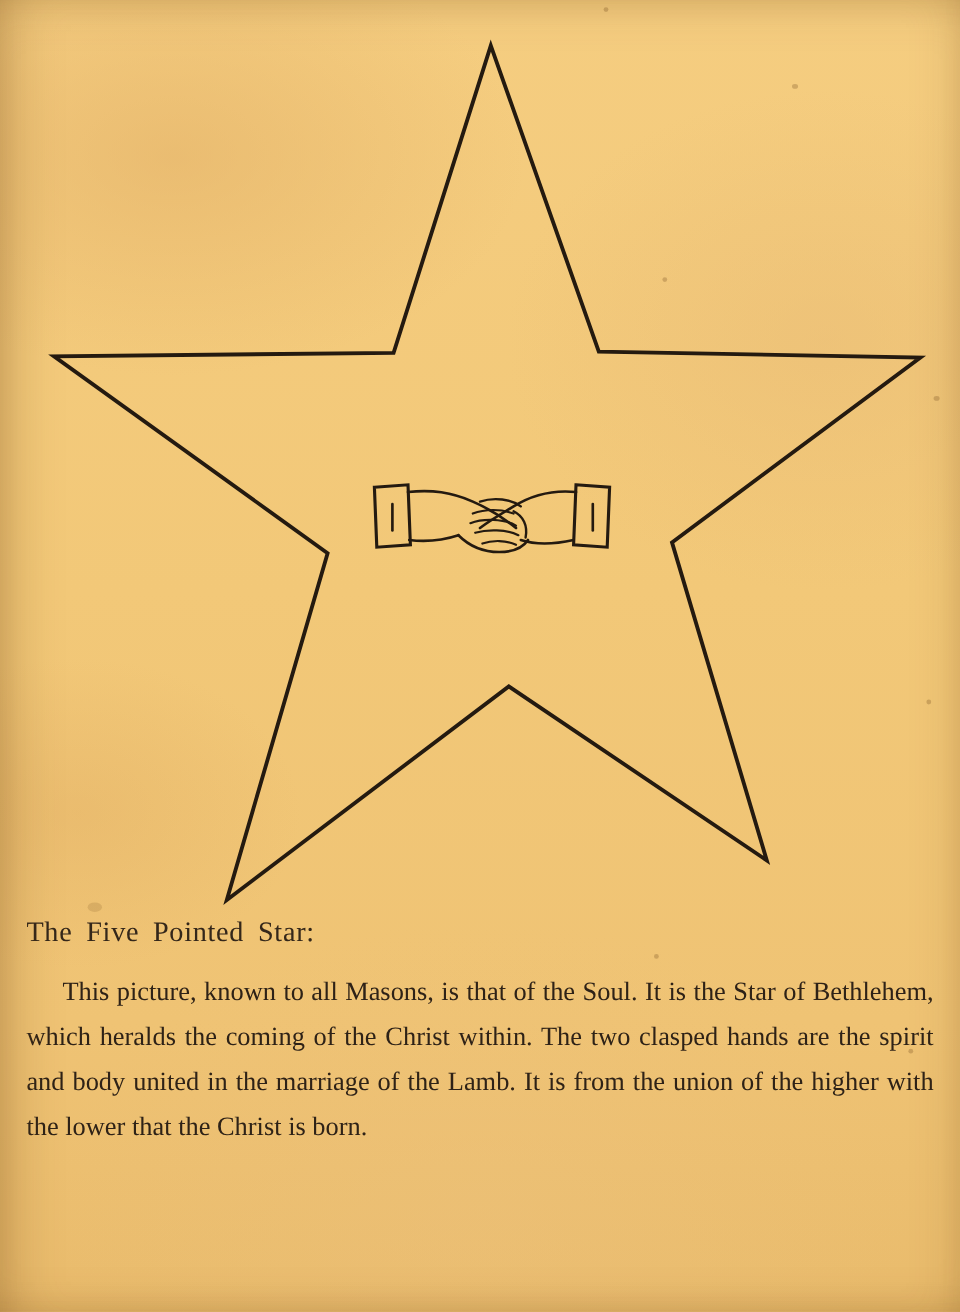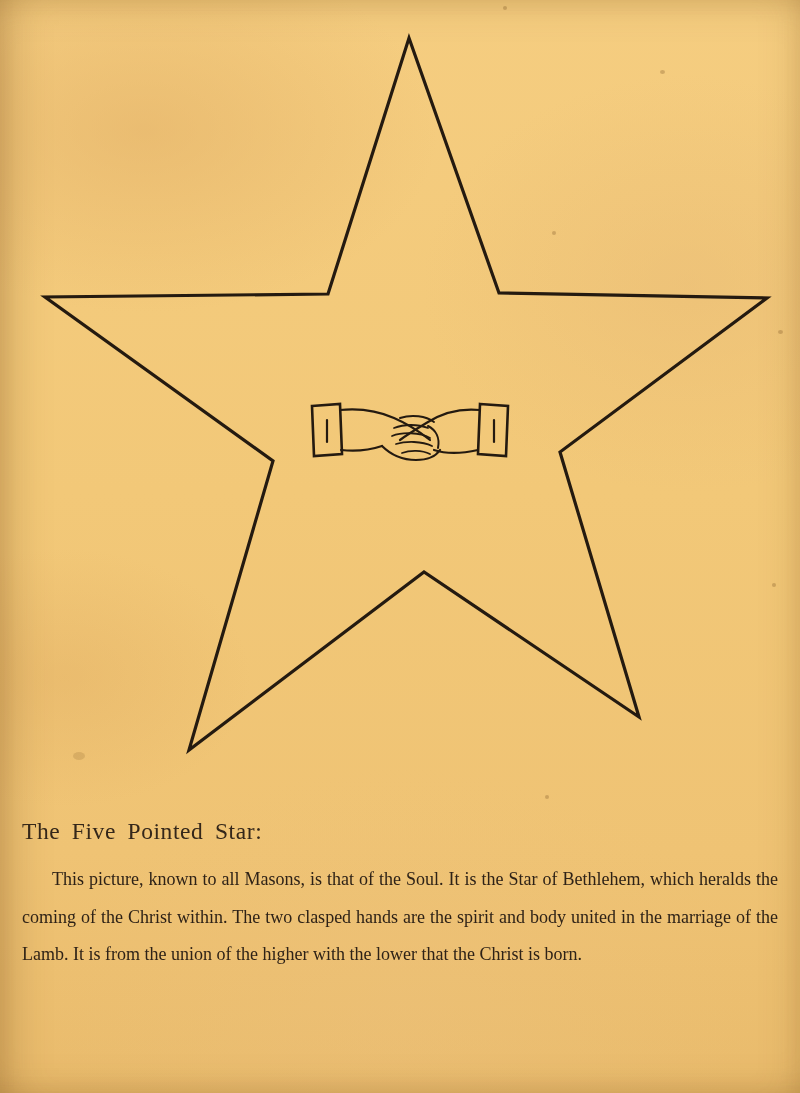--- a/index.html
+++ b/index.html
@@ -43,32 +43,32 @@
     left: 0;
     top: 0;
     width: 800px;
     height: 790px;
   }
   .figure svg { display: block; }
 
   .text-block {
     position: absolute;
     left: 22px;
-    top: 818px;
+    top: 764px;
     width: 760px;
   }
   .caption {
     font-size: 23.5px;
     letter-spacing: 0.6px;
     word-spacing: 5px;
     color: #34271a;
     margin: 0 0 16px 0;
   }
   .body-par {
-    font-size: 18px;
+    font-size: 22px;
     line-height: 37.5px;
     color: #2e2217;
     margin: 0;
     text-align: justify;
     text-align-last: left;
     width: 756px;
   }
   .body-par .indent { display: inline-block; width: 30px; }
 
   .speck {

